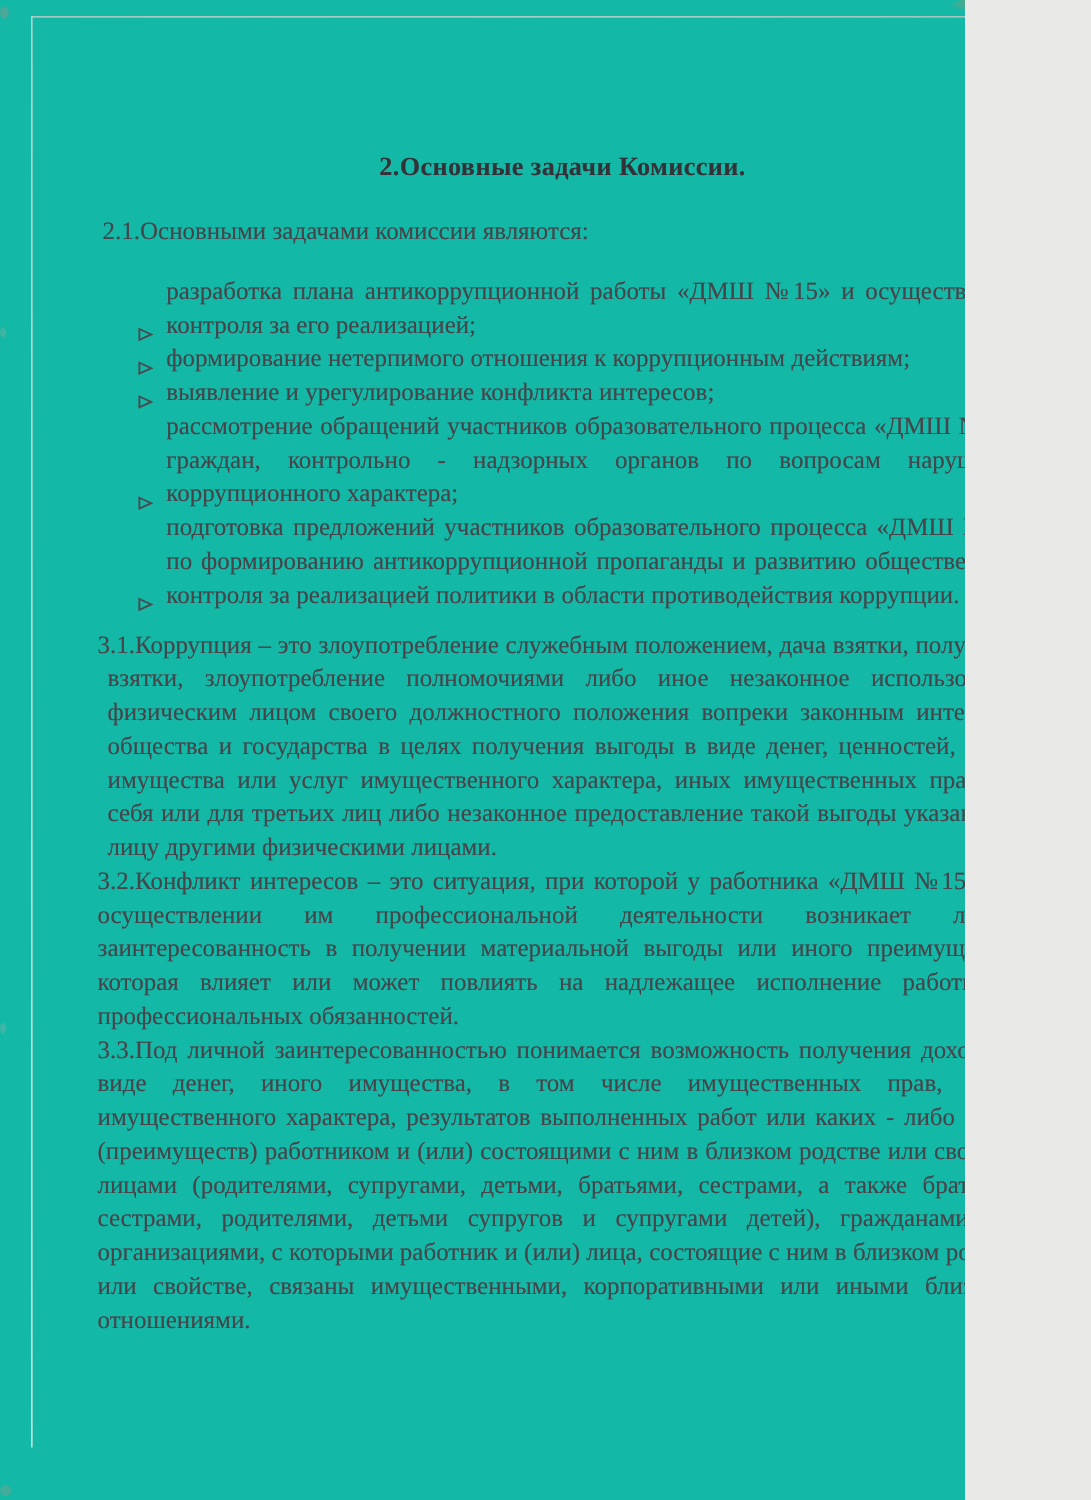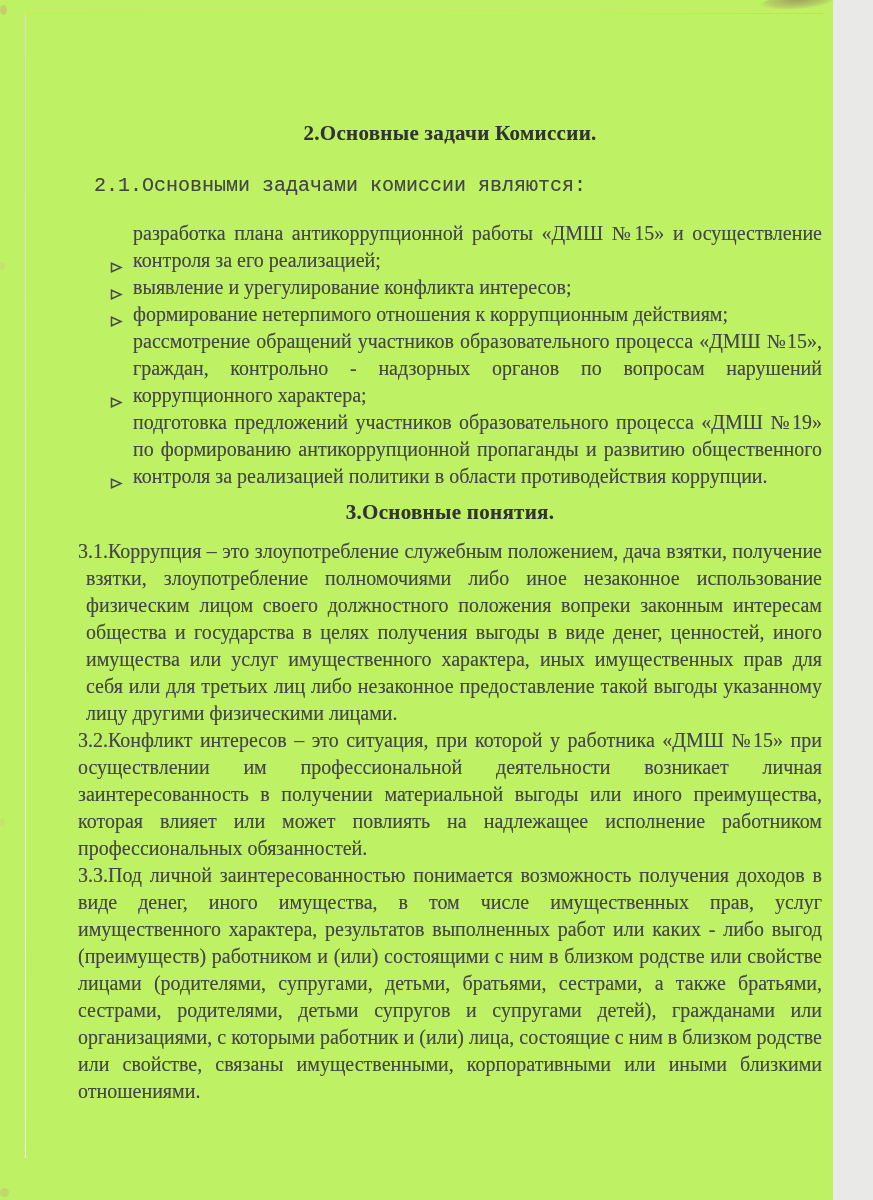--- a/index.html
+++ b/index.html
@@ -3,22 +3,22 @@
 <meta charset="utf-8">
 <style>
   html, body { margin: 0; padding: 0; }
   body {
     width: 873px; height: 1200px;
     background: #e9e9e7;
     font-family: "Liberation Serif", serif;
   }
   .page {
     position: relative;
-    width: 833px; height: 1200px;
-    background: #bef264;
+    width: 772px; height: 1200px;
+    background: #14b8a6;
     overflow: hidden;
   }
   
   .scan-hline {
     position: absolute; left: 25px; top: 13px;
     width: 798px; height: 1px;
     background: linear-gradient(to right, #d2cfca 0%, #d8d5d0 60%, #c9c5bf 100%);
   }
   .scan-vline {
     position: absolute; left: 25px; top: 13px;
@@ -51,21 +51,21 @@
     font-size: 21px;
     font-weight: bold;
     text-align: center;
     color: #333238;
     letter-spacing: 0.3px;
     line-height: 26px;
     margin: 0;
   }
   .h2sec { margin-top: 120px; }
   .h3sec { margin-top: 9px; }
-  .intro { margin: 26px 0 0 16px; font-family: Liberation Mono, monospace; }
+  .intro { margin: 26px 0 0 4px; }
   .bullets { margin-top: 21px; }
   .bullet { display: flex; align-items: flex-end; }
   .marker {
     flex: 0 0 23px;
     margin-left: 32px;
     padding-top: 7px;
   }
   .marker svg { display: block; }
   .btext { flex: 1 1 auto; text-align: justify; }
   .para { margin: 0; text-align: justify; }
@@ -99,48 +99,47 @@
             </svg>
         </span>
         <span class="btext">разработка плана антикоррупционной работы «ДМШ №15» и осуществление контроля за его реализацией;</span>
       </div>
       <div class="bullet">
         <span class="marker">
           <svg width="13" height="13" viewBox="0 0 13 13">
               <path d="M1.5,2.2 L11,6.5 L1.5,10.8 Z" fill="none" stroke="#4b4a50" stroke-width="1.5" stroke-linejoin="miter"></path>
             </svg>
         </span>
-        <span class="btext">выявление и урегулирование конфликта интересов;</span>
+        <span class="btext">формирование нетерпимого отношения к коррупционным действиям;</span>
       </div>
       <div class="bullet">
         <span class="marker">
           <svg width="13" height="13" viewBox="0 0 13 13">
               <path d="M1.5,2.2 L11,6.5 L1.5,10.8 Z" fill="none" stroke="#4b4a50" stroke-width="1.5" stroke-linejoin="miter"></path>
             </svg>
         </span>
-        <span class="btext">формирование нетерпимого отношения к коррупционным действиям;</span>
+        <span class="btext">выявление и урегулирование конфликта интересов;</span>
       </div>
       <div class="bullet">
         <span class="marker">
           <svg width="13" height="13" viewBox="0 0 13 13">
               <path d="M1.5,2.2 L11,6.5 L1.5,10.8 Z" fill="none" stroke="#4b4a50" stroke-width="1.5" stroke-linejoin="miter"></path>
             </svg>
         </span>
         <span class="btext">рассмотрение обращений участников образовательного процесса «ДМШ №15», граждан, контрольно - надзорных органов по вопросам нарушений коррупционного характера;</span>
       </div>
       <div class="bullet">
         <span class="marker">
           <svg width="13" height="13" viewBox="0 0 13 13">
               <path d="M1.5,2.2 L11,6.5 L1.5,10.8 Z" fill="none" stroke="#4b4a50" stroke-width="1.5" stroke-linejoin="miter"></path>
             </svg>
         </span>
         <span class="btext">подготовка предложений участников образовательного процесса «ДМШ №19» по формированию антикоррупционной пропаганды и развитию общественного контроля за реализацией политики в области противодействия коррупции.</span>
       </div>
     </div>
 
-    <p class="h-sec h3sec">3.Основные понятия.</p>
 
     <p class="para p31">3.1.Коррупция – это злоупотребление служебным положением, дача взятки, получение взятки, злоупотребление полномочиями либо иное незаконное использование физическим лицом своего должностного положения вопреки законным интересам общества и государства в целях получения выгоды в виде денег, ценностей, иного имущества или услуг имущественного характера, иных имущественных прав для себя или для третьих лиц либо незаконное предоставление такой выгоды указанному лицу другими физическими лицами.</p>
     <p class="para">3.2.Конфликт интересов – это ситуация, при которой у работника «ДМШ №15» при осуществлении им профессиональной деятельности возникает личная заинтересованность в получении материальной выгоды или иного преимущества, которая влияет или может повлиять на надлежащее исполнение работником профессиональных обязанностей.</p>
     <p class="para">3.3.Под личной заинтересованностью понимается возможность получения доходов в виде денег, иного имущества, в том числе имущественных прав, услуг имущественного характера, результатов выполненных работ или каких - либо выгод (преимуществ) работником и (или) состоящими с ним в близком родстве или свойстве лицами (родителями, супругами, детьми, братьями, сестрами, а также братьями, сестрами, родителями, детьми супругов и супругами детей), гражданами или организациями, с которыми работник и (или) лица, состоящие с ним в близком родстве или свойстве, связаны имущественными, корпоративными или иными близкими отношениями.</p>
 
   </div>
 </div>
 
 </body></html>

